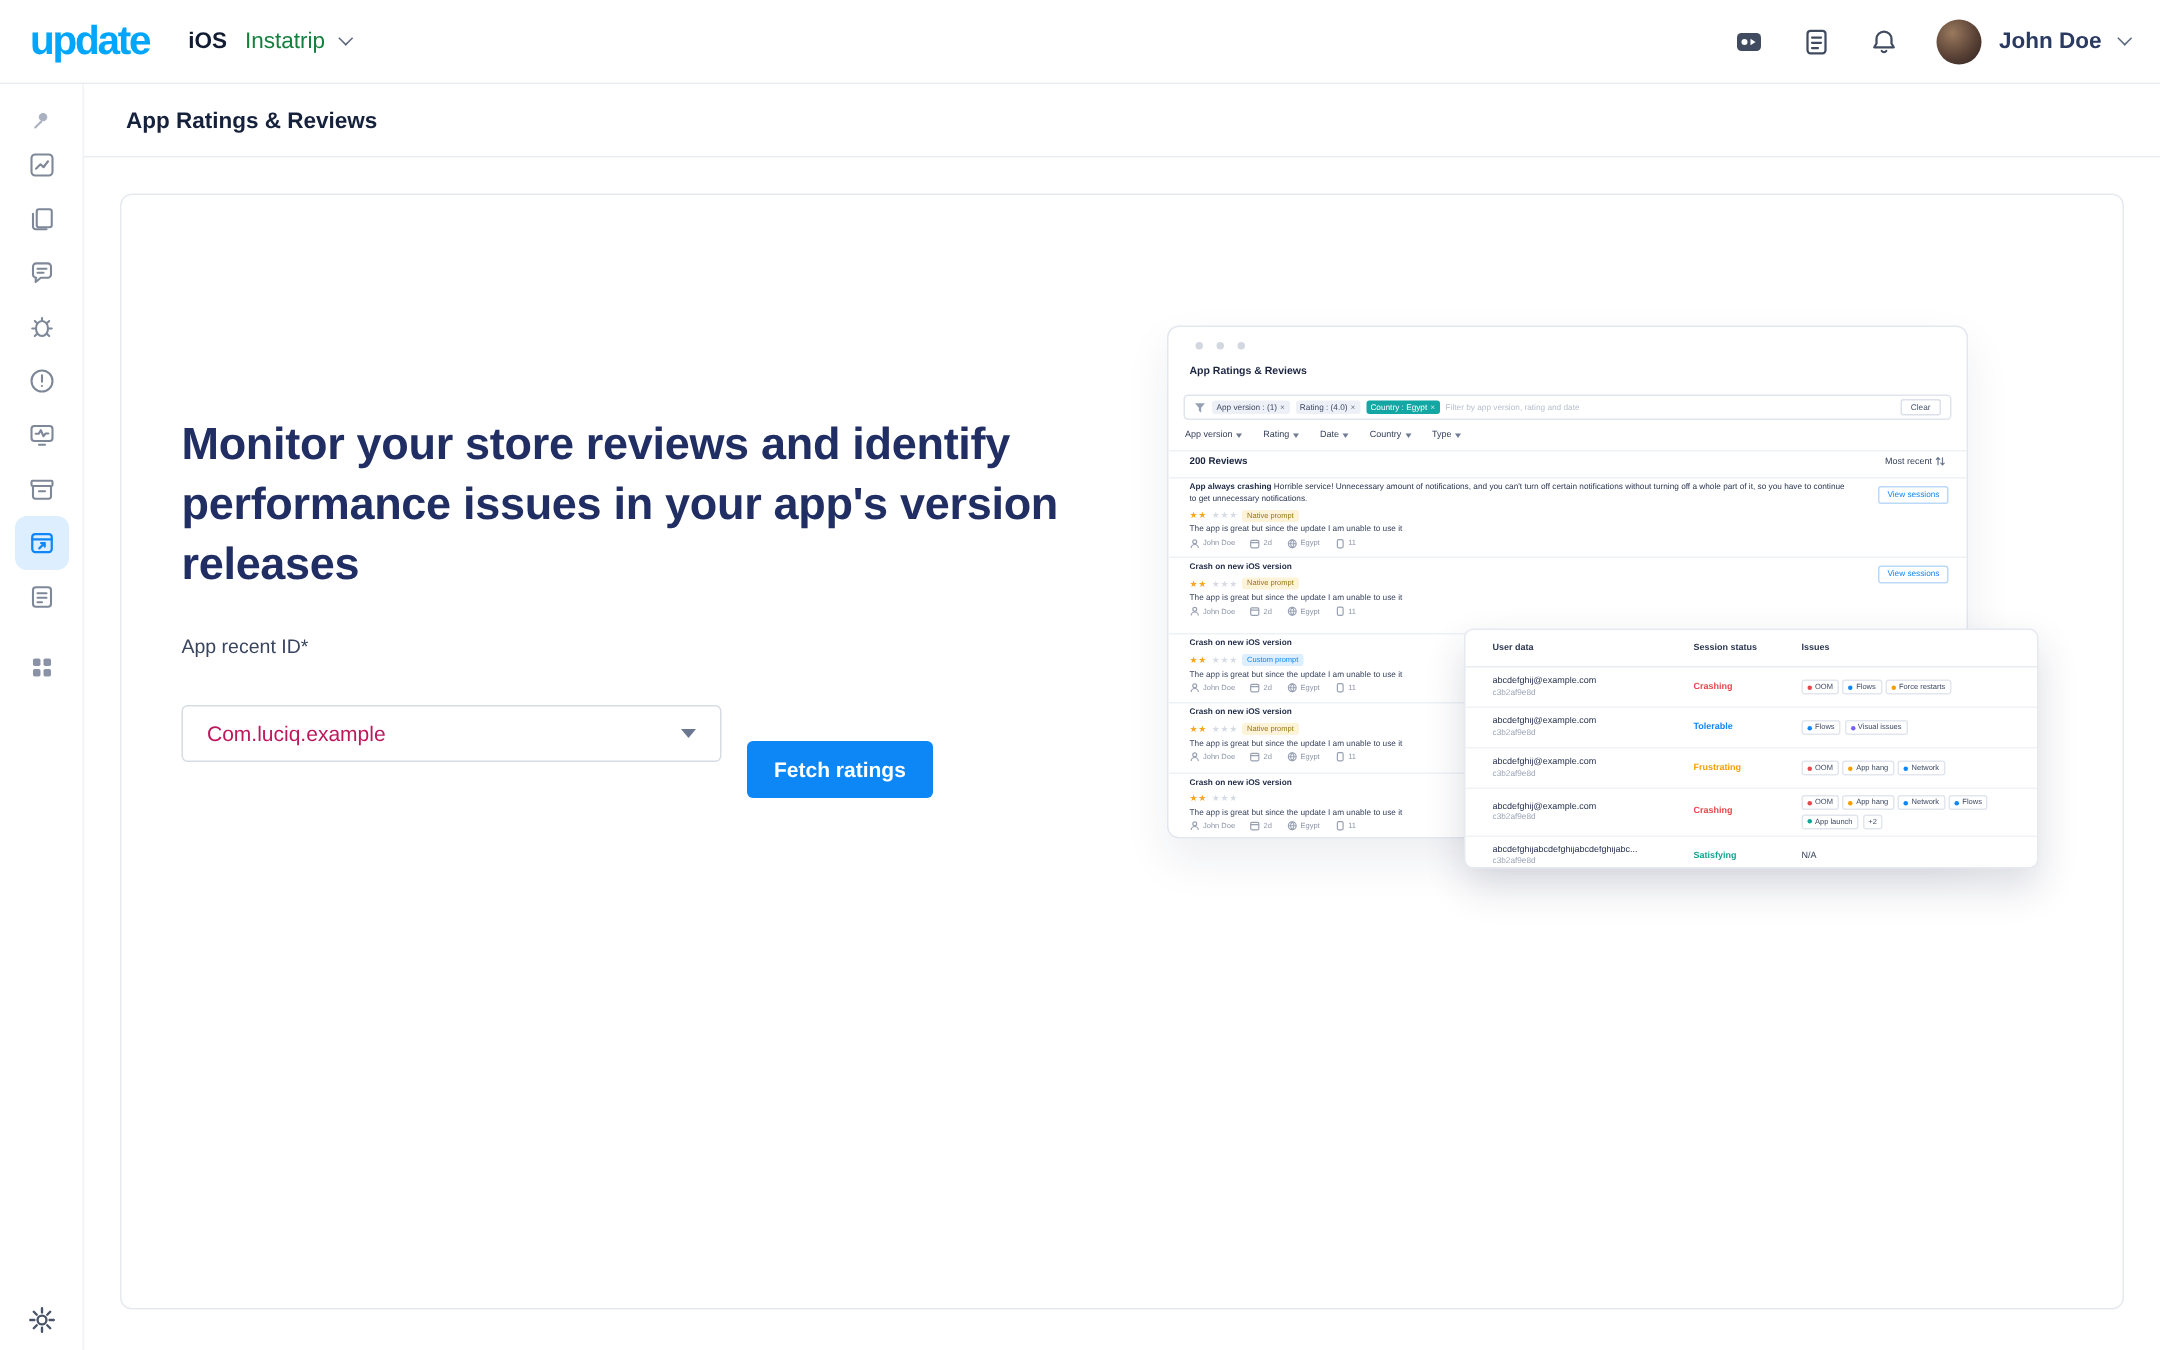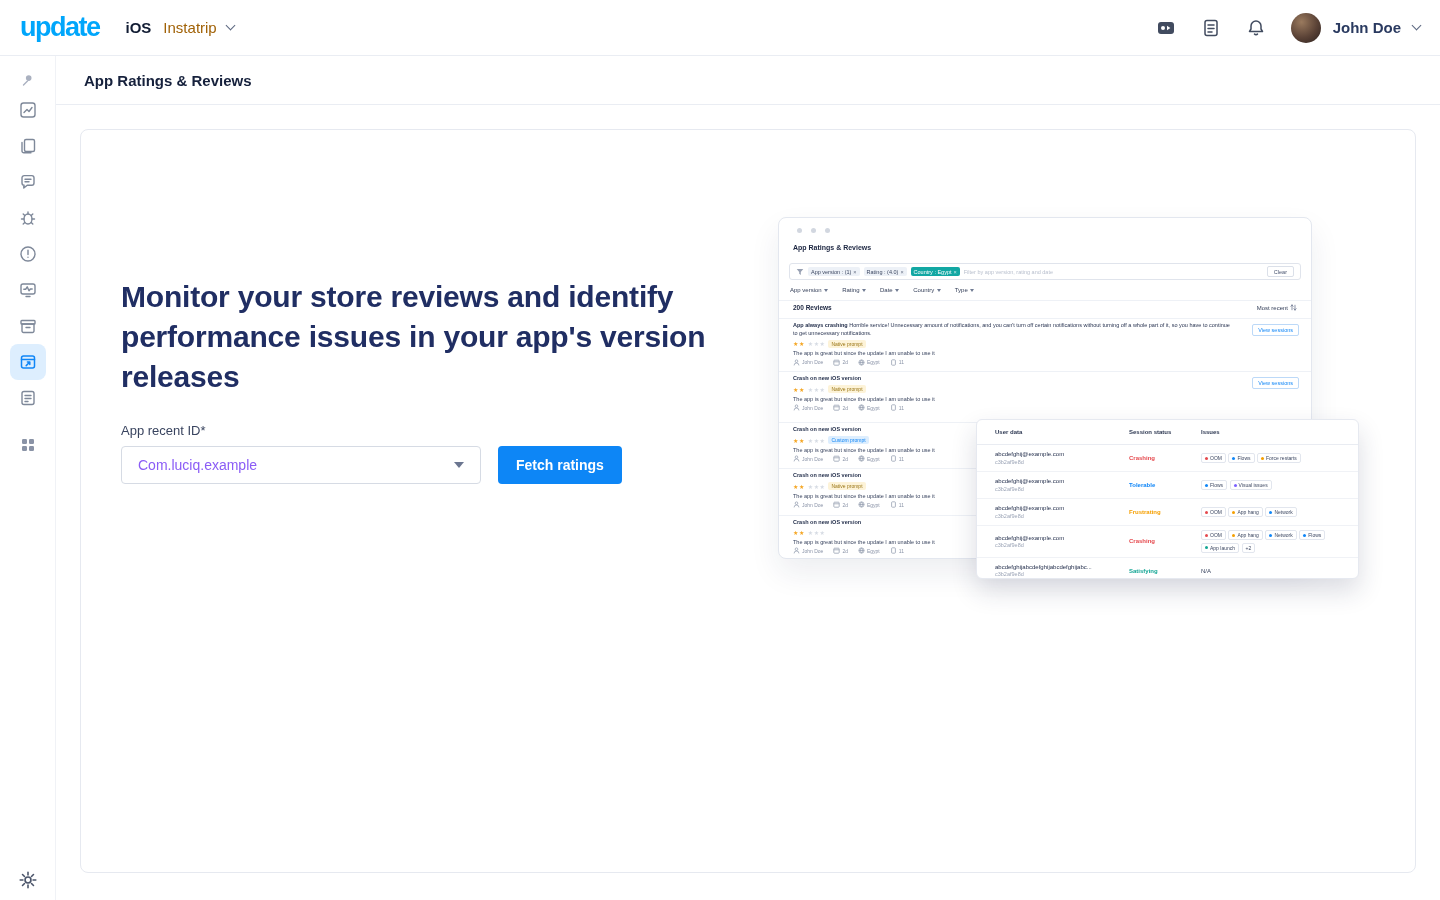--- a/index.html
+++ b/index.html
@@ -5,21 +5,21 @@
   * { margin:0; padding:0; box-sizing:border-box; }
   html,body { width:1440px; height:900px; overflow:hidden; background:#fff;
               font-family:"Liberation Sans","DejaVu Sans",sans-serif; }
 
   
   .topbar { position:absolute; top:0; left:0; width:1440px; height:56px; background:#fff;
             border-bottom:1px solid #eaedf3; display:flex; align-items:center; padding:0 20px; z-index:30; }
   .logo { font-size:27px; font-weight:bold; color:#00a6fb; letter-spacing:-1.5px; cursor:pointer; }
   .platform { margin-left:26px; font-size:15px; font-weight:bold; color:#111c33; }
   .app-switch { display:flex; align-items:center; gap:10px; margin-left:12px; cursor:pointer; }
-  .app-name { font-size:15px; color:#a16207; }
+  .app-name { font-size:15px; color:#15803d; }
   .chev { width:7px; height:7px; border-right:1.5px solid #5c6780; border-bottom:1.5px solid #5c6780;
           transform:rotate(45deg); margin-top:-4px; }
   .topbar-right { margin-left:auto; display:flex; align-items:center; gap:25px; }
   .tb-icon { display:flex; cursor:pointer; }
   .avatar { width:30px; height:30px; border-radius:50%; cursor:pointer;
             background:radial-gradient(circle at 35% 30%, #9a7a5e, #5a4236 55%, #2f2320 95%); }
   .user-menu { display:flex; align-items:center; gap:12px; cursor:pointer; }
   .user-name { font-size:15px; font-weight:bold; color:#2a3a60; }
 
   
@@ -39,25 +39,25 @@
                border:1px solid #e6e9f0; border-radius:8px; background:#fff; }
 
   
   .hero { position:absolute; left:40px; top:147px; width:610px; }
   .heading { font-size:30px; line-height:40px; font-weight:bold; color:#202e63; letter-spacing:-0.2px; width:600px; }
   .subheading { margin-top:16px; font-size:17px; line-height:24px; color:#525f7c; width:585px; }
   .bundle-label { margin-top:26px; font-size:13px; color:#39445f; }
   .controls { margin-top:8px; display:flex; align-items:center; gap:17px; }
   .select { width:360px; height:38px; border:1px solid #d6dbe4; border-radius:4px; background:#fff;
             display:flex; align-items:center; justify-content:space-between; padding:0 16px; cursor:pointer; }
-  .select-value { font-size:14px; color:#8b5cf6;text-align:center; }
+  .select-value { font-size:14px; color:#be185d;text-align:center; }
   .sel-caret { width:0; height:0; border-left:5px solid transparent; border-right:5px solid transparent;
                border-top:6px solid #6b7690; }
   .fetch-btn { height:38px; padding:0 18px; background:#0d86f6; color:#fff; font-size:14px; font-weight:bold;
-               border:none; border-radius:4px; cursor:pointer; }
+               border:none; border-radius:4px; cursor:pointer;margin-top:48px; }
 
   
   .browser-card { position:absolute; left:697px; top:87px; width:534px; height:342px; background:#fff;
                   border:1px solid #e3e7ef; border-radius:8px; box-shadow:0 14px 30px rgba(28,39,74,.08); overflow:hidden; }
   .win-dots { position:absolute; top:10px; left:18px; display:flex; gap:9px; }
   .win-dots i { width:5px; height:5px; border-radius:50%; background:#d2d7e0; }
   .bc-title { position:absolute; top:26px; left:14px; font-size:7px; font-weight:bold; color:#1b2540; }
   .filter-row { position:absolute; top:45px; left:10px; right:10px; height:17px; border:1px solid #e0e4ec;
                 border-radius:3px; display:flex; align-items:center; gap:4px; padding:0 6px; background:#fff; }
   .fchip { font-size:5.5px; color:#3d4862; background:#edf1f7; border-radius:2px; padding:1.5px 3px;

